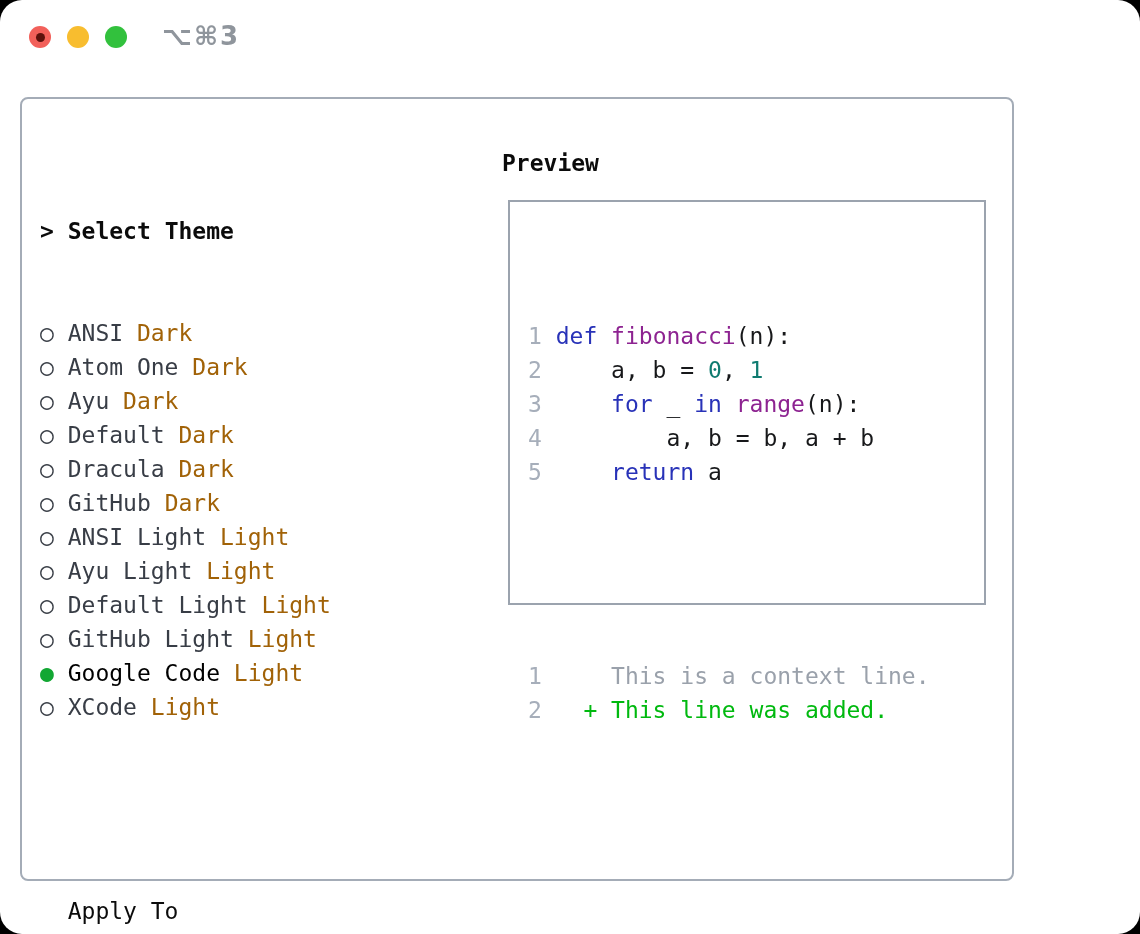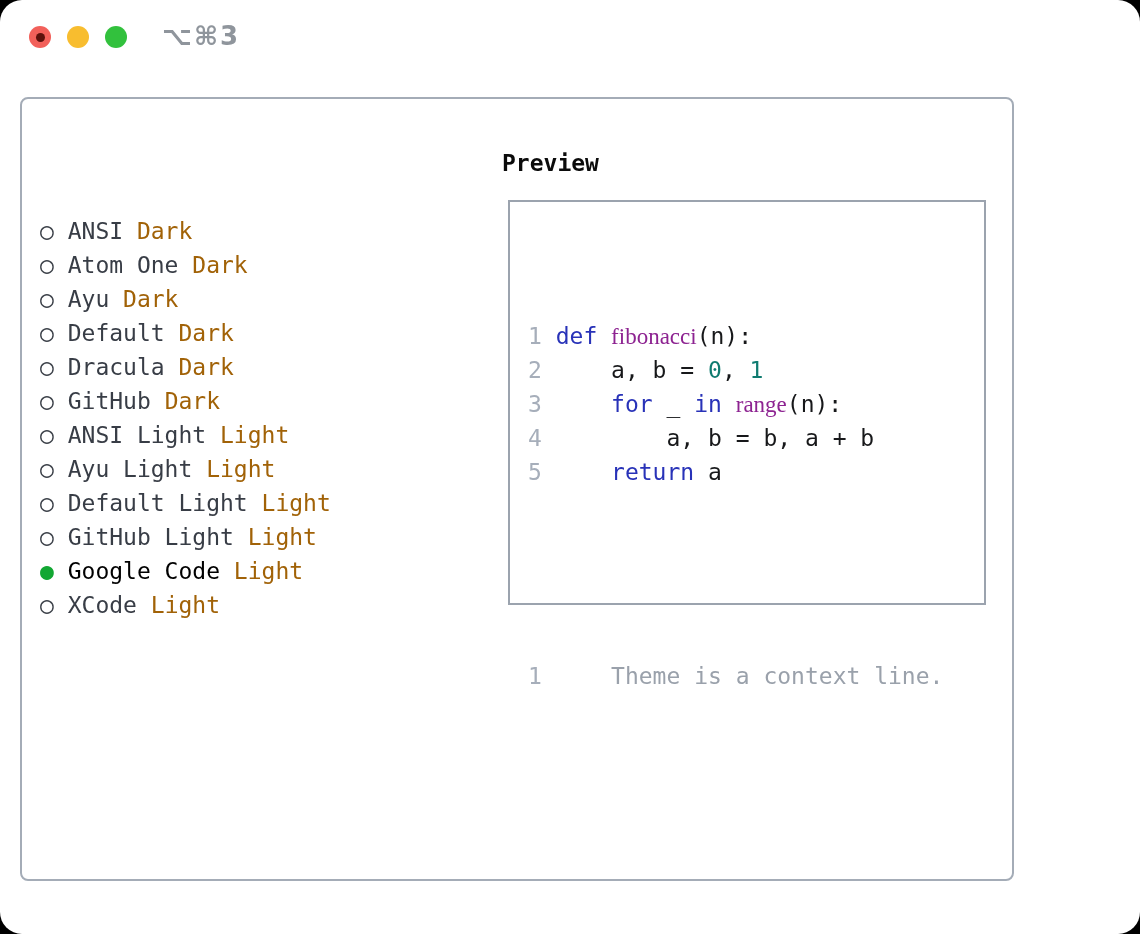--- a/index.html
+++ b/index.html
@@ -54,21 +54,21 @@
     font-weight:bold;color:#0b0b0b;
   }
   .preview-box{
     position:absolute;left:486px;top:101px;width:474px;height:401px;
     border:2px solid #9ba3ae;background:#fff;
   }
   .codearea{position:absolute;left:18px;top:49px;}
   .ln{display:inline-block;width:2ch;color:#a6aeba;}
   .tok{color:#17181a;margin-top:48px;}
   .tok.kw{color:#2832b8;}
-  .tok.fn{color:#8d2391;font-family:Liberation Serif, serif;}
+  .tok.fn{color:#8d2391;}
   .tok.num{color:#0f7b70;}
   .dline.context{color:#9aa1ab;}
   .dline.deleted{color:#c9311f;}
   .dline.added{color:#00b90f;}
 </style>
 </head>
 <body>
 
 <div class="card">
 
@@ -77,31 +77,33 @@
       <span class="close-dot"></span>
     </div>
     <div class="light light-min"></div>
     <div class="light light-zoom"></div>
     <div class="window-title">⌥⌘3</div>
   </div>
 
   <div class="panel">
 
     <div class="left-col mono">
+      <div class="row"><span class="hdr-prefix">&gt;</span><span> </span><span class="hdr-text">Select Theme</span></div>
       <div id="theme-items"><div class="row"><span class="marker">○</span><span class="theme-name">ANSI</span><span class="theme-variant"> Dark</span></div><div class="row"><span class="marker">○</span><span class="theme-name">Atom One</span><span class="theme-variant"> Dark</span></div><div class="row"><span class="marker">○</span><span class="theme-name">Ayu</span><span class="theme-variant"> Dark</span></div><div class="row"><span class="marker">○</span><span class="theme-name">Default</span><span class="theme-variant"> Dark</span></div><div class="row"><span class="marker">○</span><span class="theme-name">Dracula</span><span class="theme-variant"> Dark</span></div><div class="row"><span class="marker">○</span><span class="theme-name">GitHub</span><span class="theme-variant"> Dark</span></div><div class="row"><span class="marker">○</span><span class="theme-name">ANSI Light</span><span class="theme-variant"> Light</span></div><div class="row"><span class="marker">○</span><span class="theme-name">Ayu Light</span><span class="theme-variant"> Light</span></div><div class="row"><span class="marker">○</span><span class="theme-name">Default Light</span><span class="theme-variant"> Light</span></div><div class="row"><span class="marker">○</span><span class="theme-name">GitHub Light</span><span class="theme-variant"> Light</span></div><div class="row"><span class="marker sel">●</span><span class="theme-name sel">Google Code</span><span class="theme-variant"> Light</span></div><div class="row"><span class="marker">○</span><span class="theme-name">XCode</span><span class="theme-variant"> Light</span></div></div>
       <div class="row"></div>
+      <div class="row"><span class="marker"> </span><span class="apply-hdr">Apply To</span></div>
       
       
       
     </div>
 
     <div class="preview-hdr mono">Preview</div>
 
     <div class="preview-box">
       <div class="codearea mono">
         <div id="code-lines"><div class="row"><span class="ln">1</span><span class="tok kw">def</span><span class="tok"> </span><span class="tok fn">fibonacci</span><span class="tok">(n):</span></div><div class="row"><span class="ln">2</span><span class="tok">    a, b = </span><span class="tok num">0</span><span class="tok">, </span><span class="tok num">1</span></div><div class="row"><span class="ln">3</span><span class="tok">    </span><span class="tok kw">for</span><span class="tok"> _ </span><span class="tok kw">in</span><span class="tok"> </span><span class="tok fn">range</span><span class="tok">(n):</span></div><div class="row"><span class="ln">4</span><span class="tok">        a, b = b, a + b</span></div><div class="row"><span class="ln">5</span><span class="tok">    </span><span class="tok kw">return</span><span class="tok"> a</span></div></div>
         <div class="row"></div>
-        <div id="diff-lines"><div class="row"><span class="ln">1</span><span class="dline context">    Theme is a context line.</span></div></div>
+        <div id="diff-lines"><div class="row"><span class="ln">1</span><span class="dline context">    This is a context line.</span></div><div class="row"><span class="ln">2</span><span class="dline added">  + This line was added.</span></div></div>
       </div>
     </div>
 
   </div>
 </div>
 
 </body></html>

